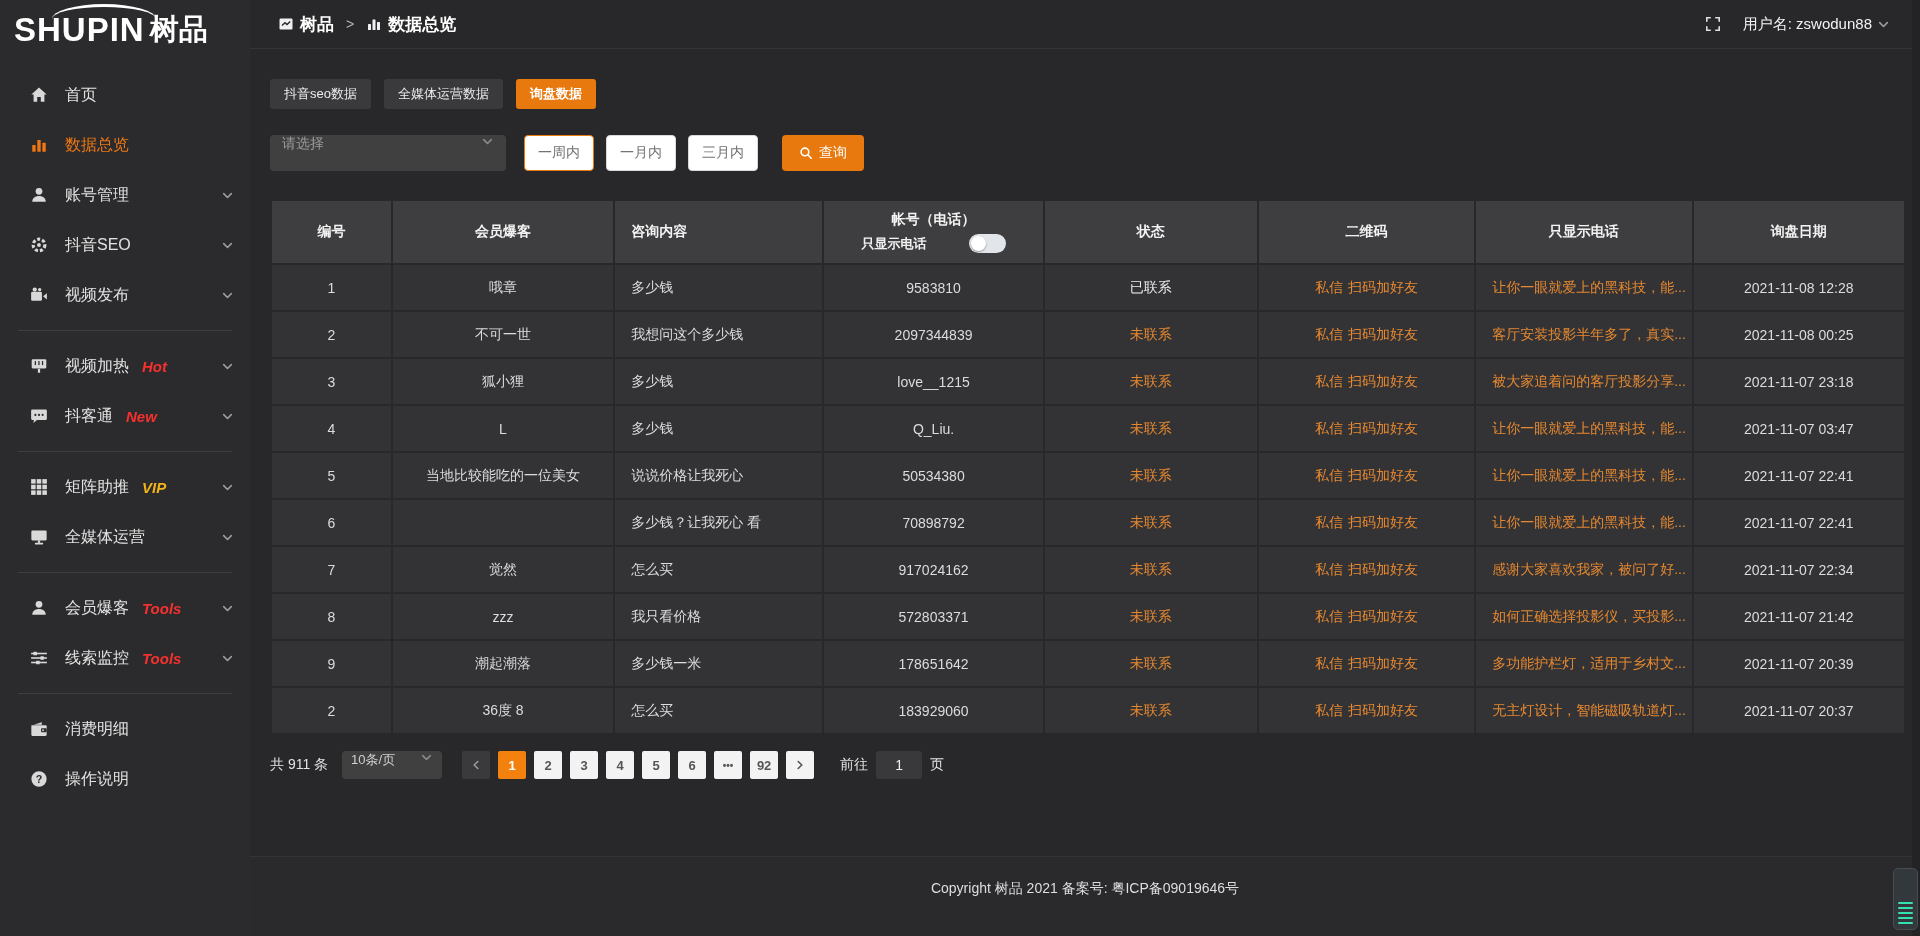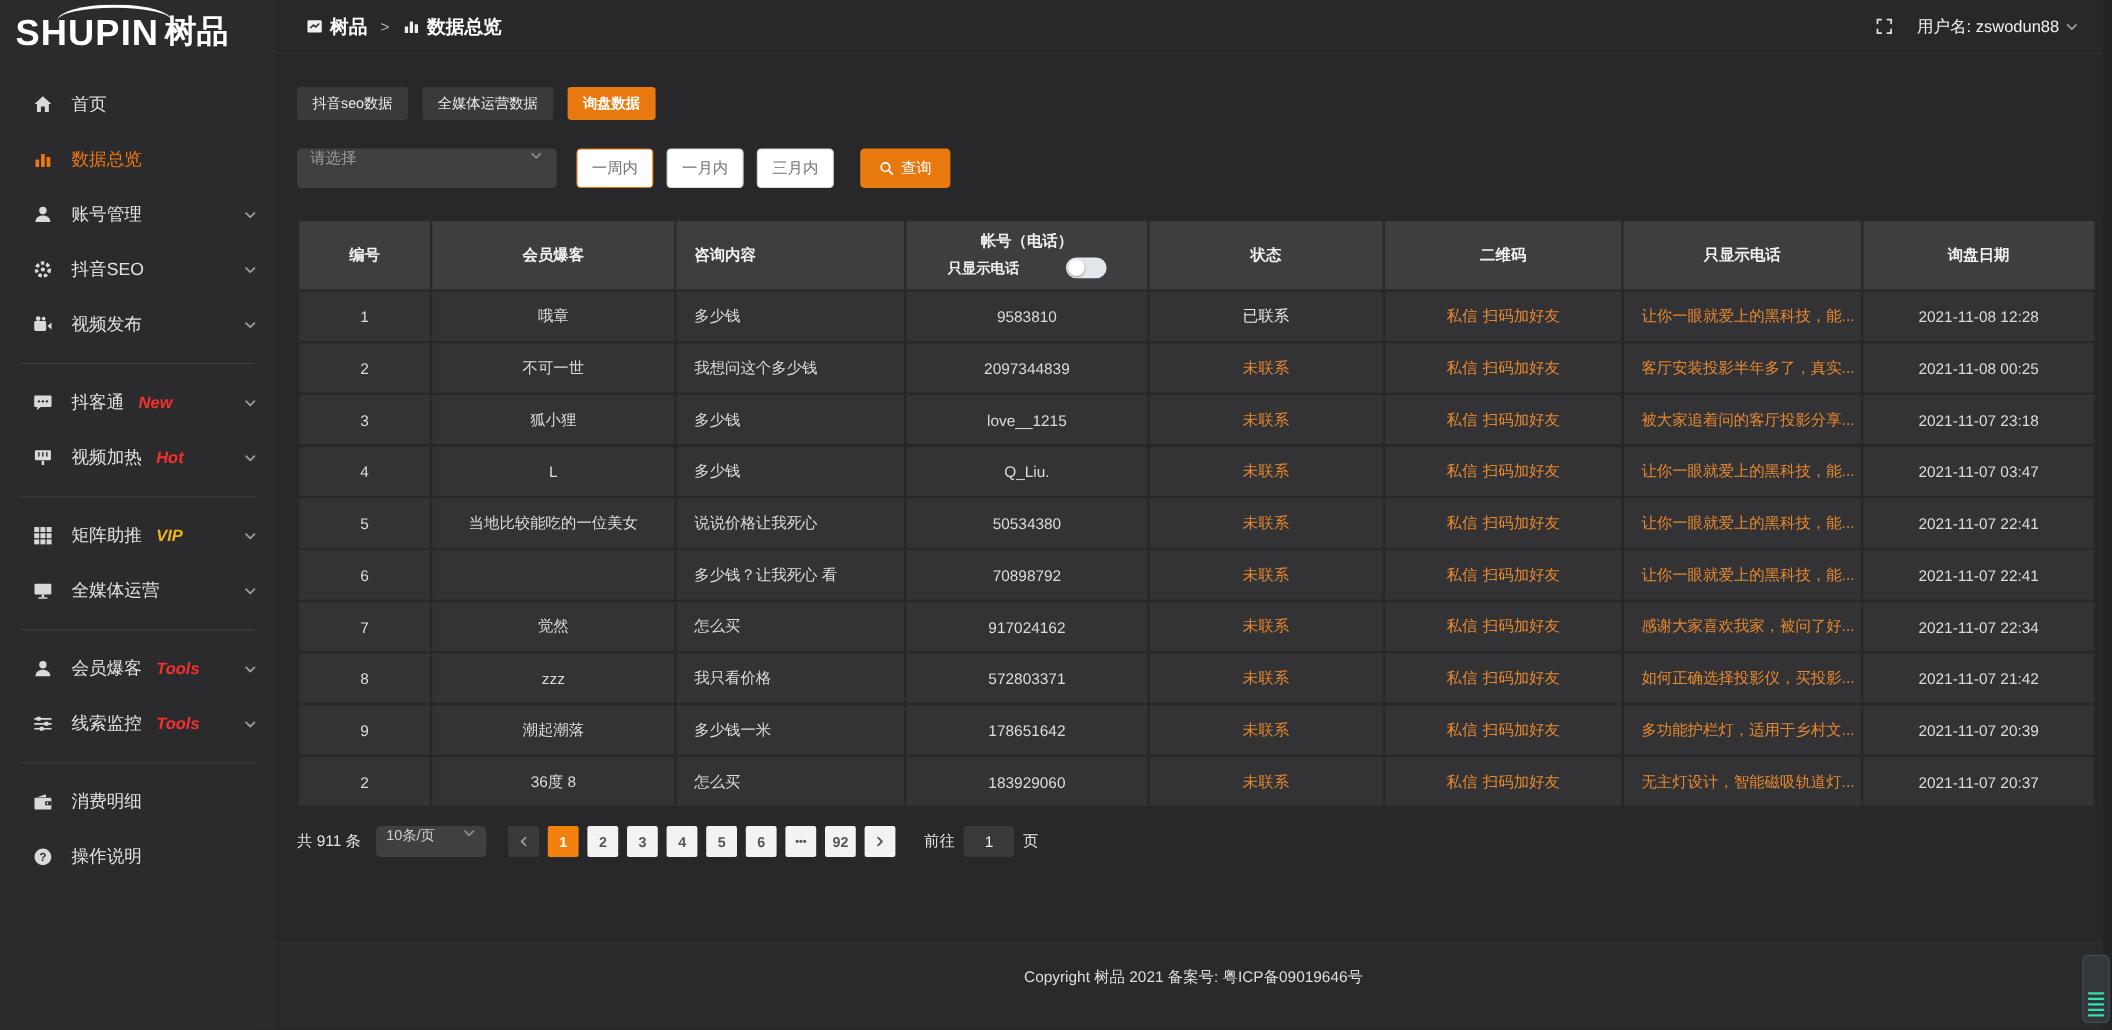--- a/index.html
+++ b/index.html
@@ -161,46 +161,46 @@
           <span class="mi-chev">
             <svg viewBox="0 0 12 12" fill="none" stroke="currentColor" stroke-width="1.5" stroke-linecap="round" stroke-linejoin="round">
               <polyline points="2.5,4.3 6,7.8 9.5,4.3"></polyline>
             </svg>
           </span>
         </div>
         <div class="menu-divider"></div>
         <div class="menu-item">
           <span class="mi-icon">
             <svg viewBox="0 0 16 16" fill="currentColor">
-              <path d="M2 2.3h12a1 1 0 0 1 1 1v7.2a1 1 0 0 1-1 1H6.2L3 14.2l.5-2.7H2a1 1 0 0 1-1-1V3.3a1 1 0 0 1 1-1z"></path>
-              <circle cx="4.8" cy="7" r="0.95" fill="#2b2b2d"></circle>
-              <circle cx="8" cy="7" r="0.95" fill="#2b2b2d"></circle>
-              <circle cx="11.2" cy="7" r="0.95" fill="#2b2b2d"></circle>
-            </svg>
-          </span>
-          <span class="mi-label">抖客通</span>
-          <span class="mi-badge" style="color: rgb(245, 48, 46);">New</span>
-          <span class="mi-chev">
-            <svg viewBox="0 0 12 12" fill="none" stroke="currentColor" stroke-width="1.5" stroke-linecap="round" stroke-linejoin="round">
-              <polyline points="2.5,4.3 6,7.8 9.5,4.3"></polyline>
-            </svg>
-          </span>
-        </div>
-        <div class="menu-item">
-          <span class="mi-icon">
-            <svg viewBox="0 0 16 16" fill="currentColor">
               <path d="M2.5 2h11a1 1 0 0 1 1 1v6.2a1 1 0 0 1-1 1h-11a1 1 0 0 1-1-1V3a1 1 0 0 1 1-1z"></path>
               <rect x="4.2" y="3.6" width="1.1" height="3.6" fill="#2b2b2d"></rect>
               <rect x="7.4" y="3.6" width="1.1" height="3.6" fill="#2b2b2d"></rect>
               <rect x="10.6" y="3.6" width="1.1" height="3.6" fill="#2b2b2d"></rect>
               <rect x="7" y="10.5" width="2" height="3.5"></rect>
             </svg>
           </span>
           <span class="mi-label">视频加热</span>
           <span class="mi-badge" style="color: rgb(245, 48, 46);">Hot</span>
+          <span class="mi-chev">
+            <svg viewBox="0 0 12 12" fill="none" stroke="currentColor" stroke-width="1.5" stroke-linecap="round" stroke-linejoin="round">
+              <polyline points="2.5,4.3 6,7.8 9.5,4.3"></polyline>
+            </svg>
+          </span>
+        </div>
+        <div class="menu-item">
+          <span class="mi-icon">
+            <svg viewBox="0 0 16 16" fill="currentColor">
+              <path d="M2 2.3h12a1 1 0 0 1 1 1v7.2a1 1 0 0 1-1 1H6.2L3 14.2l.5-2.7H2a1 1 0 0 1-1-1V3.3a1 1 0 0 1 1-1z"></path>
+              <circle cx="4.8" cy="7" r="0.95" fill="#2b2b2d"></circle>
+              <circle cx="8" cy="7" r="0.95" fill="#2b2b2d"></circle>
+              <circle cx="11.2" cy="7" r="0.95" fill="#2b2b2d"></circle>
+            </svg>
+          </span>
+          <span class="mi-label">抖客通</span>
+          <span class="mi-badge" style="color: rgb(245, 48, 46);">New</span>
           <span class="mi-chev">
             <svg viewBox="0 0 12 12" fill="none" stroke="currentColor" stroke-width="1.5" stroke-linecap="round" stroke-linejoin="round">
               <polyline points="2.5,4.3 6,7.8 9.5,4.3"></polyline>
             </svg>
           </span>
         </div>
         <div class="menu-divider"></div>
         <div class="menu-item">
           <span class="mi-icon">
             <svg viewBox="0 0 16 16" fill="currentColor">

